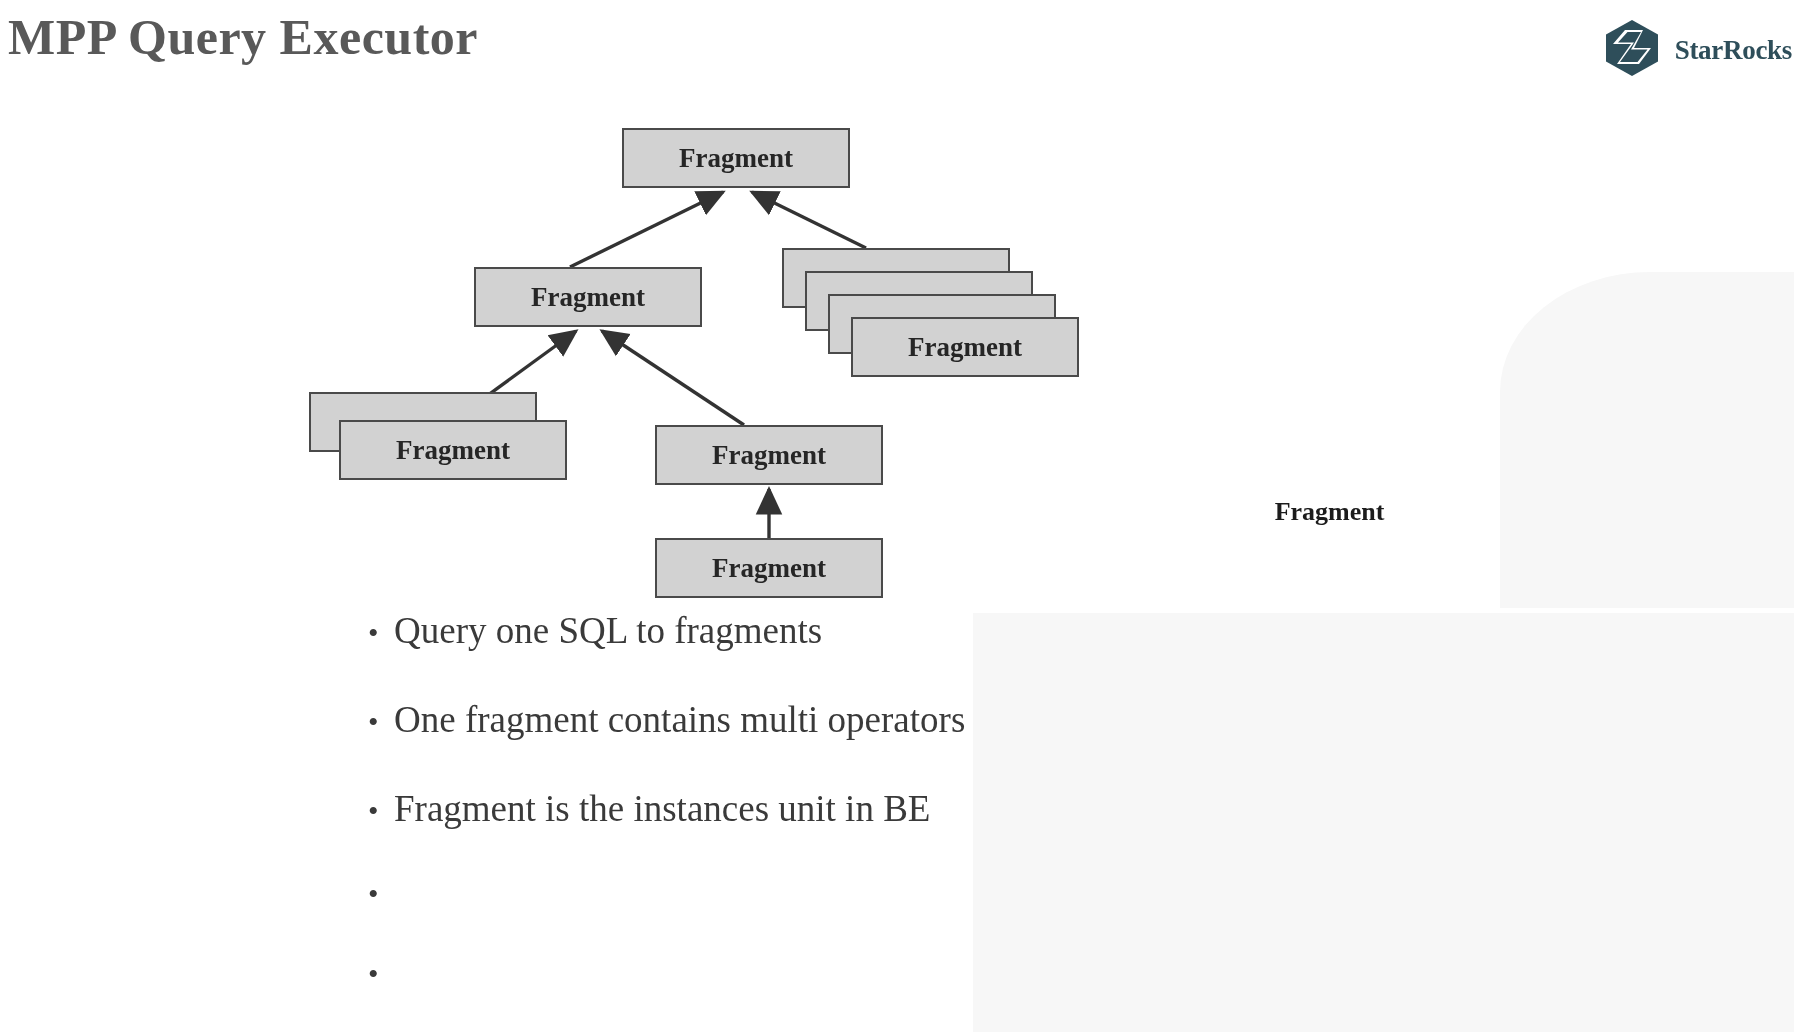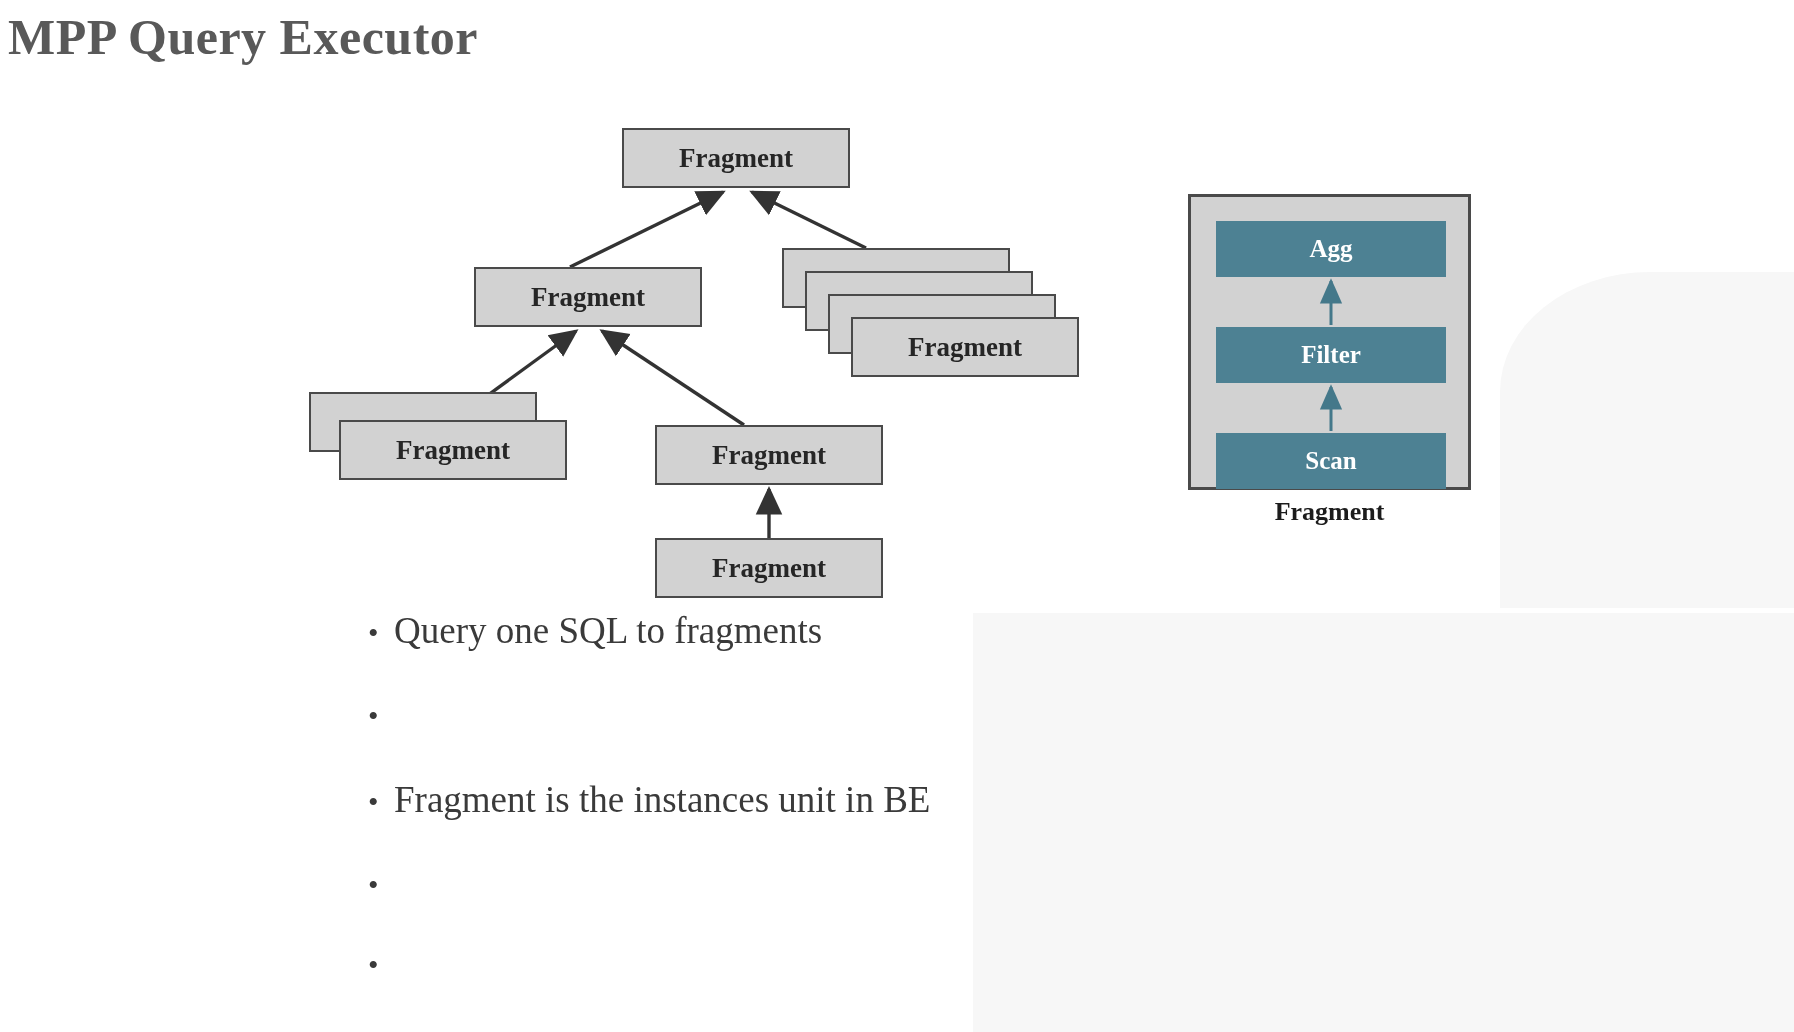--- a/index.html
+++ b/index.html
@@ -166,20 +166,30 @@
 </head>
 <body>
 
 <div id="slide">
 
   <div class="deco" id="deco-upper"></div>
   <div class="deco" id="deco-lower"></div>
 
   <div id="page-title">MPP Query Executor</div>
 
+  <div id="brand">
+    <span>
+      <svg width="62" height="60" viewBox="0 0 62 60" aria-hidden="true">
+        <path d="M31 2 L57 16.5 L57 43.5 L31 58 L5 43.5 L5 16.5 Z" fill="#2e4e5a"></path>
+        <path d="M42 12 L24 12 L12 26 L30 26 L16 46 L38 46 L50 30 L33 30 Z" fill="#ffffff"></path>
+        <path d="M40 14 L26.5 14 L17 24.5 L33 24.5 L19 44 L36.5 44 L46.5 31.5 L30 31.5 Z" fill="#2e4e5a"></path>
+      </svg>
+    </span>
+    <span id="brand-name">StarRocks</span>
+  </div>
 
   <div id="tree">
 
     <svg id="svg-edges" viewBox="0 0 1100 620">
       <defs>
         <marker id="arrowhead" markerWidth="9" markerHeight="9" refX="7.5" refY="4.5" orient="auto" markerUnits="strokeWidth">
           <path d="M0,0.6 L8.4,4.5 L0,8.4 Z" fill="#333333"></path>
         </marker>
       </defs>
 
@@ -204,52 +214,36 @@
     <div class="frag-box" style="left:851px; top:317px; width:228px; height:60px;">Fragment</div>
 
     <div class="frag-ghost" style="left:309px; top:392px; width:228px; height:60px;"></div>
     <div class="frag-box" style="left:339px; top:420px; width:228px; height:60px;">Fragment</div>
 
     <div class="frag-box" style="left:655px; top:425px; width:228px; height:60px;">Fragment</div>
 
     <div class="frag-box" style="left:655px; top:538px; width:228px; height:60px;">Fragment</div>
   </div>
 
-  <div id="operator-panel">
-    <svg id="svg-oparrows" viewBox="0 0 283 296">
-      <defs>
-        <marker id="ophead" markerWidth="9" markerHeight="9" refX="7.5" refY="4.5" orient="auto" markerUnits="strokeWidth">
-          <path d="M0,0.8 L8.4,4.5 L0,8.2 Z" fill="#44788a"></path>
-        </marker>
-      </defs>
-
-      <line x1="140" y1="128" x2="140" y2="84" stroke="#44788a" stroke-width="3" marker-end="url(#ophead)"></line>
-
-      <line x1="140" y1="234" x2="140" y2="190" stroke="#44788a" stroke-width="3" marker-end="url(#ophead)"></line>
-    </svg>
-
-    <div class="op-box" id="op-agg">Agg</div>
-    <div class="op-box" id="op-filter">Filter</div>
-    <div class="op-box" id="op-scan">Scan</div>
+  <div id="operator-caption">Fragment</div>
+
+  <div id="bullets">
+    <div class="bullet">
+      <span class="bullet-dot">•</span>
+      <span>Query one SQL to fragments</span>
+    </div>
+    <div class="bullet">
+      <span class="bullet-dot">•</span>
+      <span>One fragment contains multi operators</span>
+    </div>
+    <div class="bullet">
+      <span class="bullet-dot">•</span>
+      <span>Fragment is the instances unit in BE</span>
+    </div>
+    <div class="bullet">
+      <span class="bullet-dot">•</span>
+    </div>
+    <div class="bullet">
+      <span class="bullet-dot">•</span>
+    </div>
   </div>
-  <div id="operator-caption">Fragment</div>
-
-  <div id="bullets">
-    <div class="bullet">
-      <span class="bullet-dot">•</span>
-      <span>Query one SQL to fragments</span>
-    </div>
-    <div class="bullet">
-      <span class="bullet-dot">•</span>
-    </div>
-    <div class="bullet">
-      <span class="bullet-dot">•</span>
-      <span>Fragment is the instances unit in BE</span>
-    </div>
-    <div class="bullet">
-      <span class="bullet-dot">•</span>
-    </div>
-    <div class="bullet">
-      <span class="bullet-dot">•</span>
-    </div>
-  </div>
 
 </div>
 
 </body></html>

